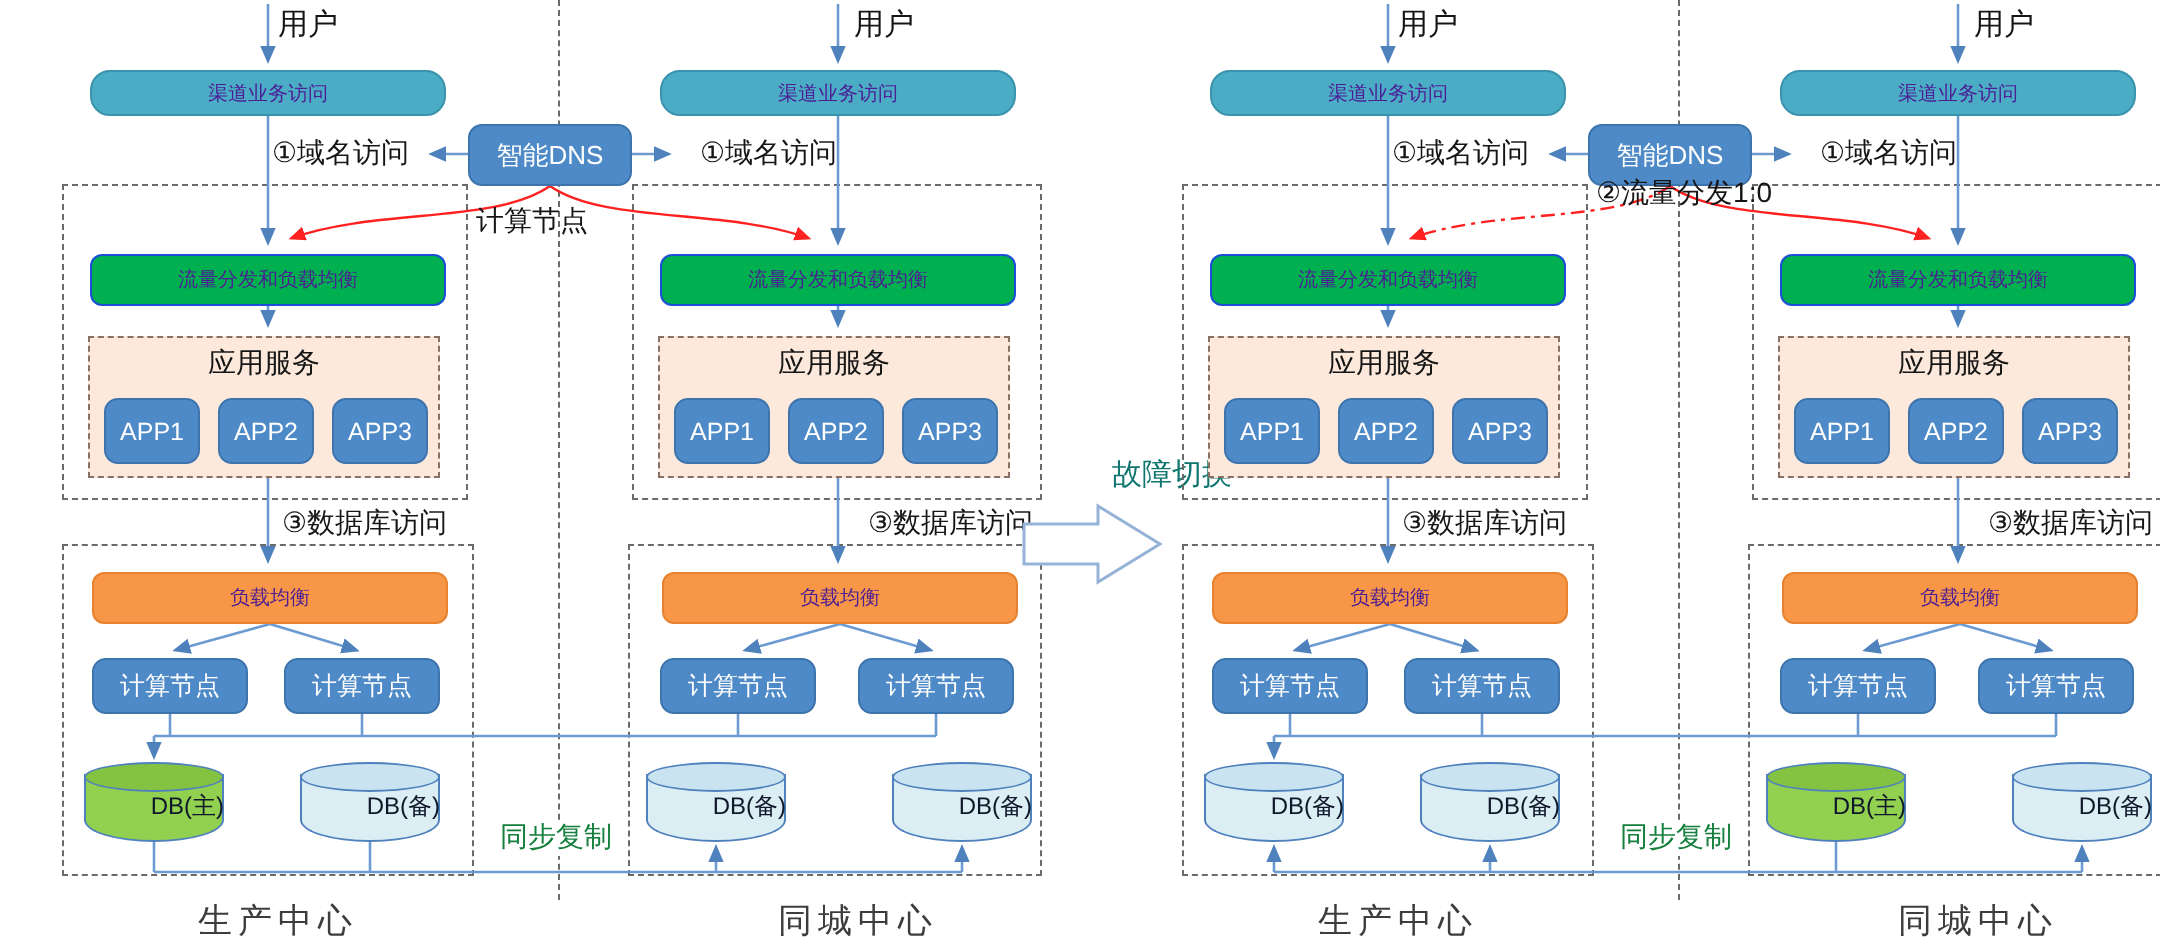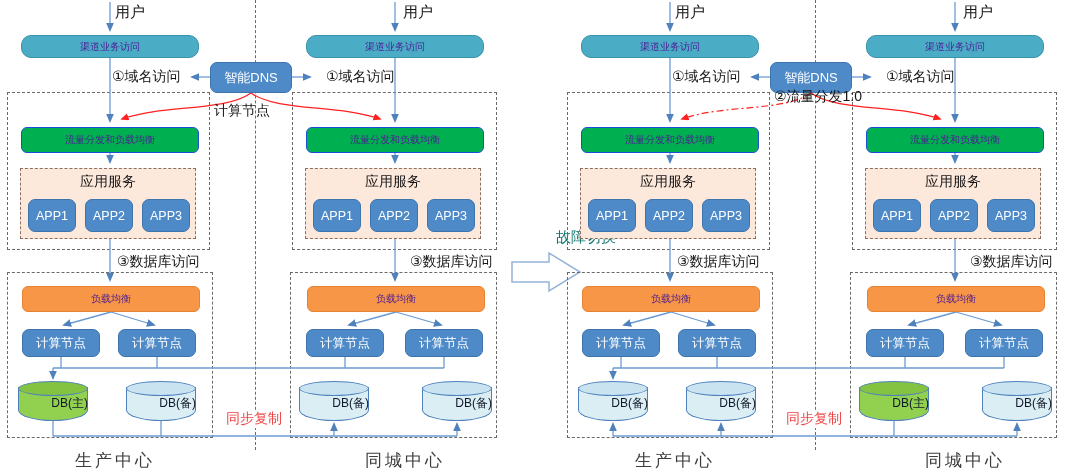--- a/index.html
+++ b/index.html
@@ -1,34 +1,34 @@
 <!DOCTYPE html>
 <html><head>
 <meta charset="utf-8">
 <style>
   html,body{margin:0;padding:0;background:#fff;}
   #stage{position:relative;width:1080px;height:473px;background:#ffffff;overflow:hidden;
          font-family:"Liberation Sans","DejaVu Sans",sans-serif;}
-  .half{position:absolute;top:0;height:473px;width:520px;}
+  .half{position:absolute;top:0;height:473px;width:520px;margin-left:24px;}
   .dashbox{position:absolute;border:1px dashed #6a6a6a;box-sizing:border-box;}
   .divider{position:absolute;width:0;border-left:1px dashed #6a6a6a;}
   .peach{position:absolute;background:#FCE9DB;border:1px dashed #8a7062;box-sizing:border-box;}
   .bar{position:absolute;display:flex;align-items:center;justify-content:center;
        color:#4c1d95;font-size:10px;white-space:nowrap;box-sizing:border-box;}
   .teal{background:#4BACC6;border:1px solid #3A93AC;border-radius:10px;}
   .greenbar{background:#00B050;border:1px solid #1d4ed8;border-radius:6px;}
   .orangebar{background:#F79646;border:1px solid #E8822F;border-radius:6px;}
   .bluebox{position:absolute;background:#4E8AC8;border:1px solid #3E74AD;border-radius:7px;
            display:flex;align-items:center;justify-content:center;color:#fff;font-size:12.5px;
            white-space:nowrap;box-sizing:border-box;}
   .lbl{position:absolute;font-size:14px;color:#151515;white-space:nowrap;}
   .user{font-size:15px;}
   .apptitle{position:absolute;font-size:14px;color:#151515;text-align:center;}
   .centername{position:absolute;font-size:17px;color:#3d3d3d;letter-spacing:3px;white-space:nowrap;}
-  .sync{position:absolute;font-size:14px;color:#ef4444;background:#fff;padding:0 2px;white-space:nowrap;text-align:center;}
+  .sync{position:absolute;font-size:14px;color:#15803d;background:#fff;padding:0 2px;white-space:nowrap;text-align:center;}
   .failtext{position:absolute;color:#0f766e;font-size:15px;white-space:nowrap;margin-left:40px;}
   .cyl{position:absolute;width:70px;height:41px;}
   .cyl .cbody{position:absolute;left:0;top:6px;width:68px;height:33px;border:1px solid #4F81BD;border-top:none;
               border-radius:0 0 35px 35px / 0 0 11px 11px;}
   .cyl .ctop{position:absolute;left:0;top:0;width:68px;height:13px;border:1px solid #4F81BD;border-radius:50%;}
   .cyl .clab{position:absolute;left:0;top:14px;width:70px;text-align:right;font-size:12px;color:#0f172a;}
   .cyl.primary .cbody{background:#92D050;} .cyl.primary .ctop{background:#83C341;}
   .cyl.standby .cbody{background:#DBEEF4;} .cyl.standby .ctop{background:#C9E4F0;}
   svg{position:absolute;left:0;top:0;}
 </style>

